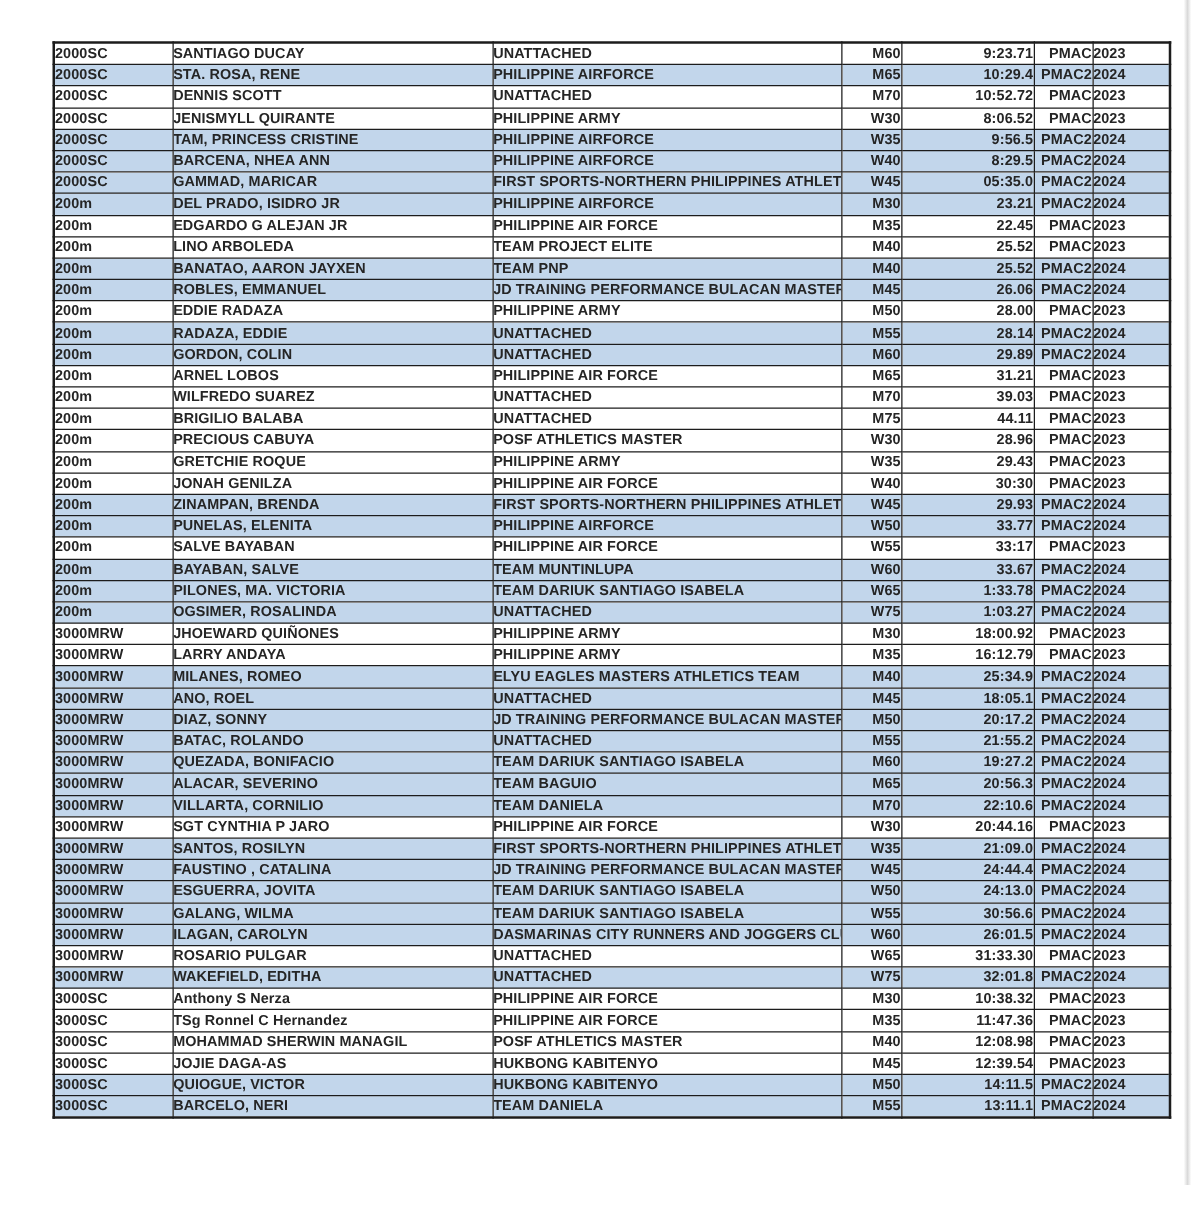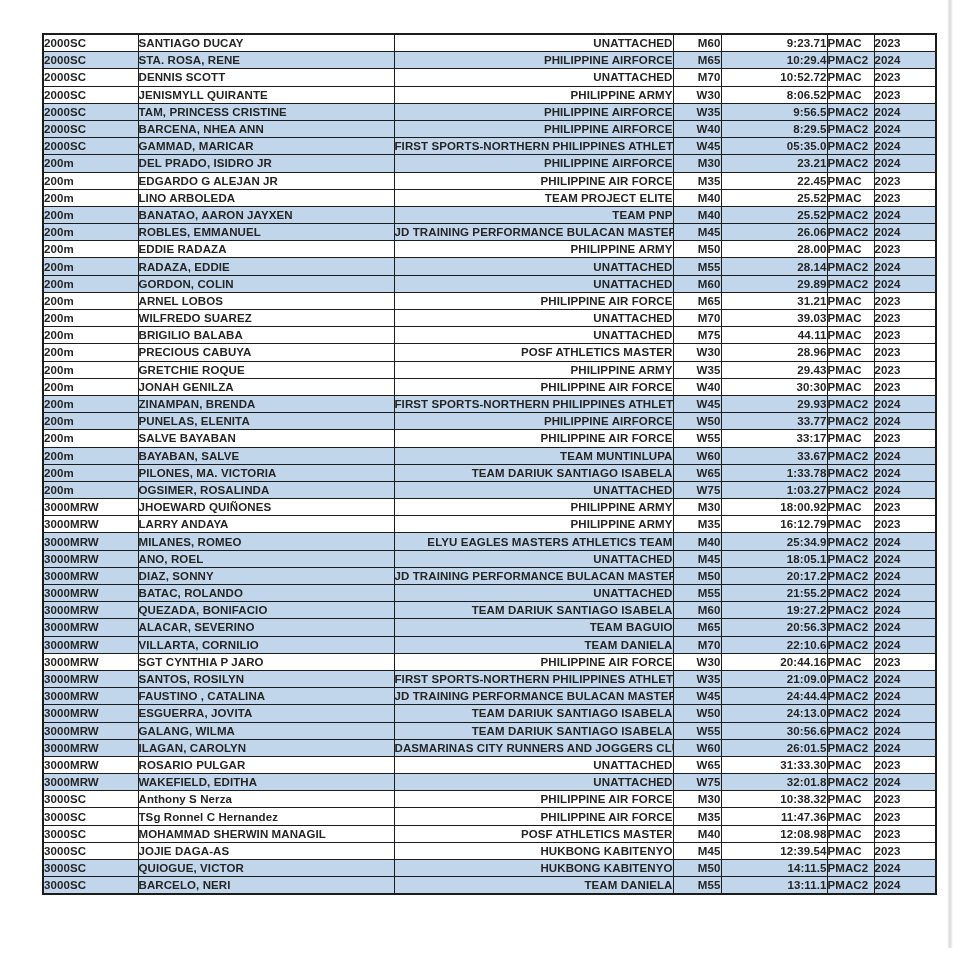--- a/index.html
+++ b/index.html
@@ -38,24 +38,24 @@
     color: #252525;
     letter-spacing: 0.1px;
     white-space: nowrap;
     overflow: hidden;
     line-height: 16px;
     background: #ffffff;
   }
   tr.hl td { background: #c2d6eb; }
   td.col-event   { text-align: left;  padding-left: 7px; }
   td.col-name    { text-align: left;  padding-left: 5px; }
-  td.col-team    { text-align: right; }
+  td.col-team    { text-align: left; }
   td.col-category{ text-align: right; }
   td.col-time    { text-align: right; padding-right: 3px; }
-  td.col-meet    { text-align: left;  padding-left: 3px; }
+  td.col-meet    { text-align: right;  padding-left: 3px; }
   td.col-year    { text-align: left;  padding-left: 5px; margin-top: 44px; }
   .edge-artifact {
     position: absolute;
     left: 947px;
     top: 0;
     width: 6px;
     height: 948px;
     background: linear-gradient(to right, rgba(0,0,0,0), rgba(120,120,120,0.28), rgba(0,0,0,0));
     pointer-events: none;
   }

